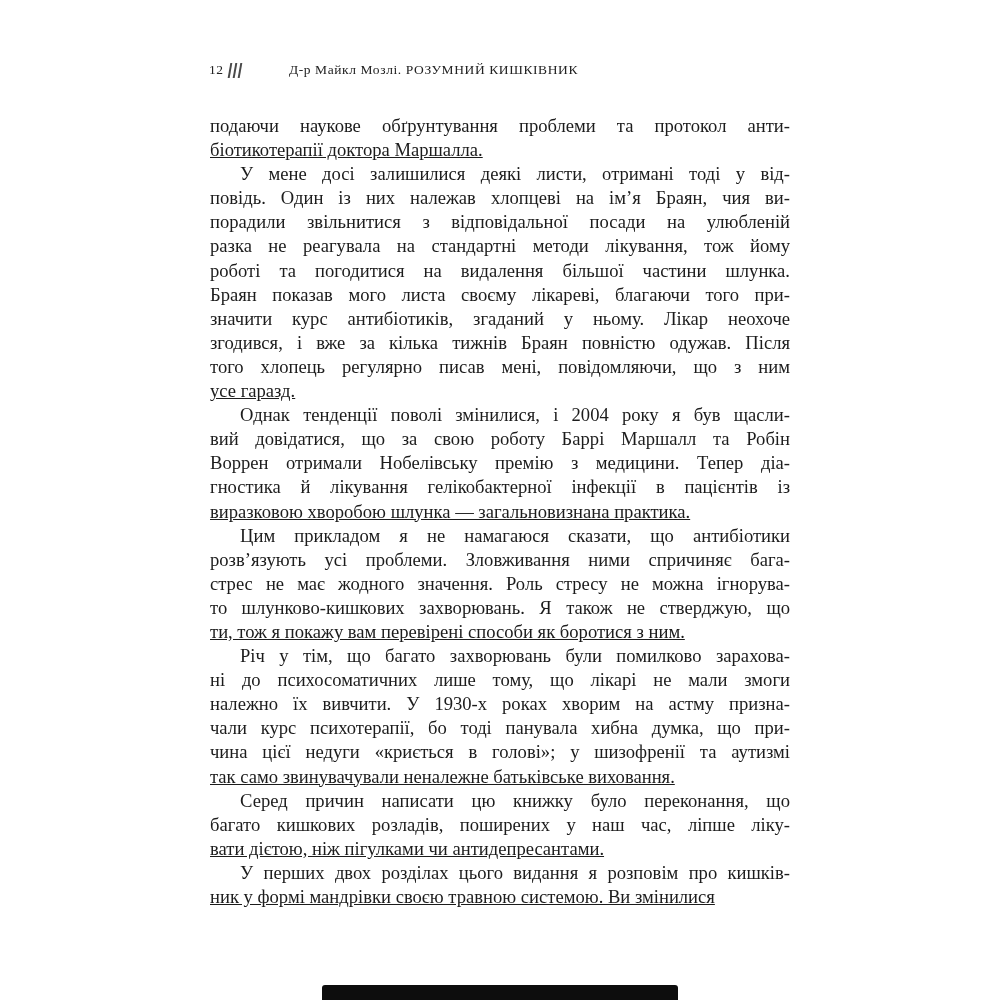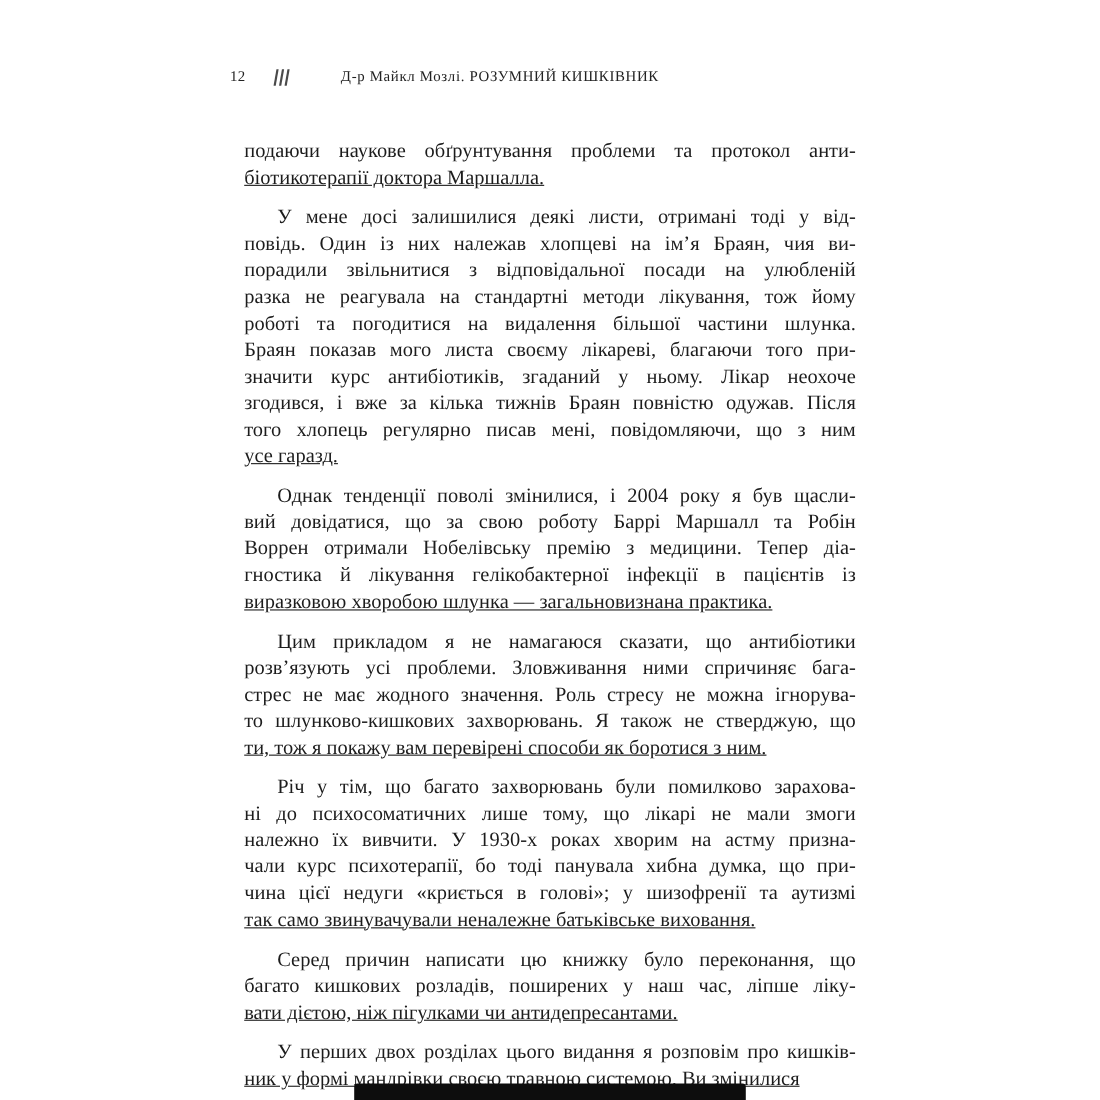--- a/index.html
+++ b/index.html
@@ -21,21 +21,21 @@
     top: 62px;
     left: 209px;
     display: flex;
     align-items: center;
     font-size: 13.5px;
     letter-spacing: 0.4px;
     color: #222;
     white-space: nowrap;
   }
   .page-number {
-    margin-right: 25px;
+    margin-right: 4px;
   }
   .bars-icon {
     display: inline-flex;
     align-items: center;
     margin-right: 10px;
   }
   .bars-icon i {
     display: block;
     width: 2px;
     height: 15px;
@@ -49,21 +49,21 @@
   }
   .page-body {
     position: absolute;
     top: 114px;
     left: 210px;
     width: 580px;
     font-size: 18.6px;
     line-height: 24.1px;
   }
   .paragraph {
-    margin: 12px;
+    margin: 0;
   }
   .line {
     text-align: justify;
     text-align-last: justify;
     white-space: normal;
   }
   .line.last {
     text-align-last: left;
     text-decoration: underline;
   }

